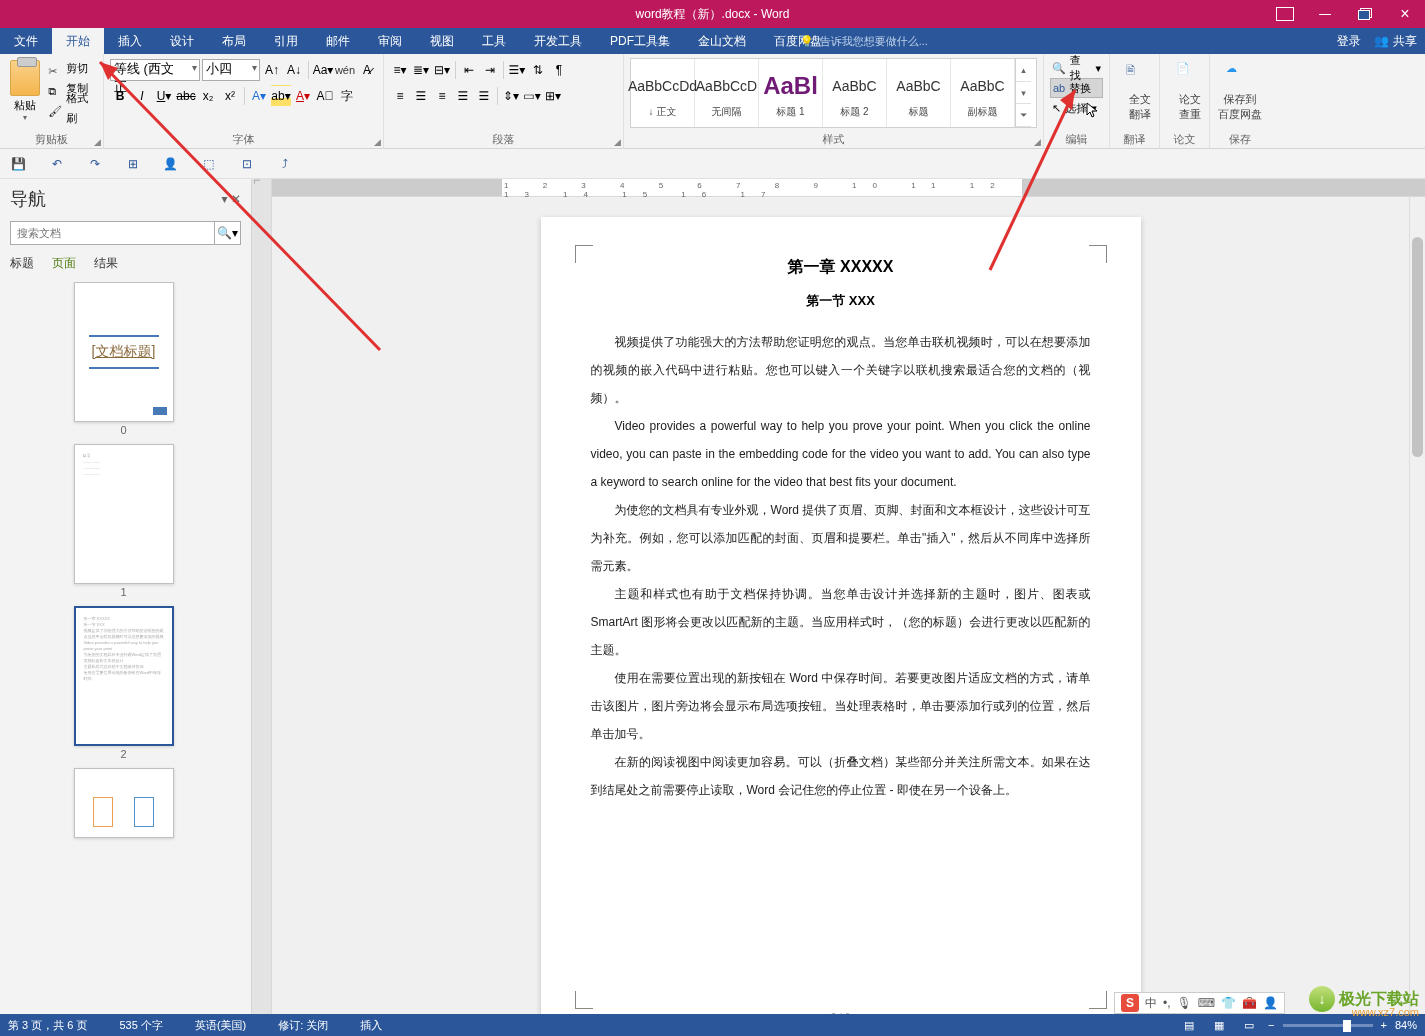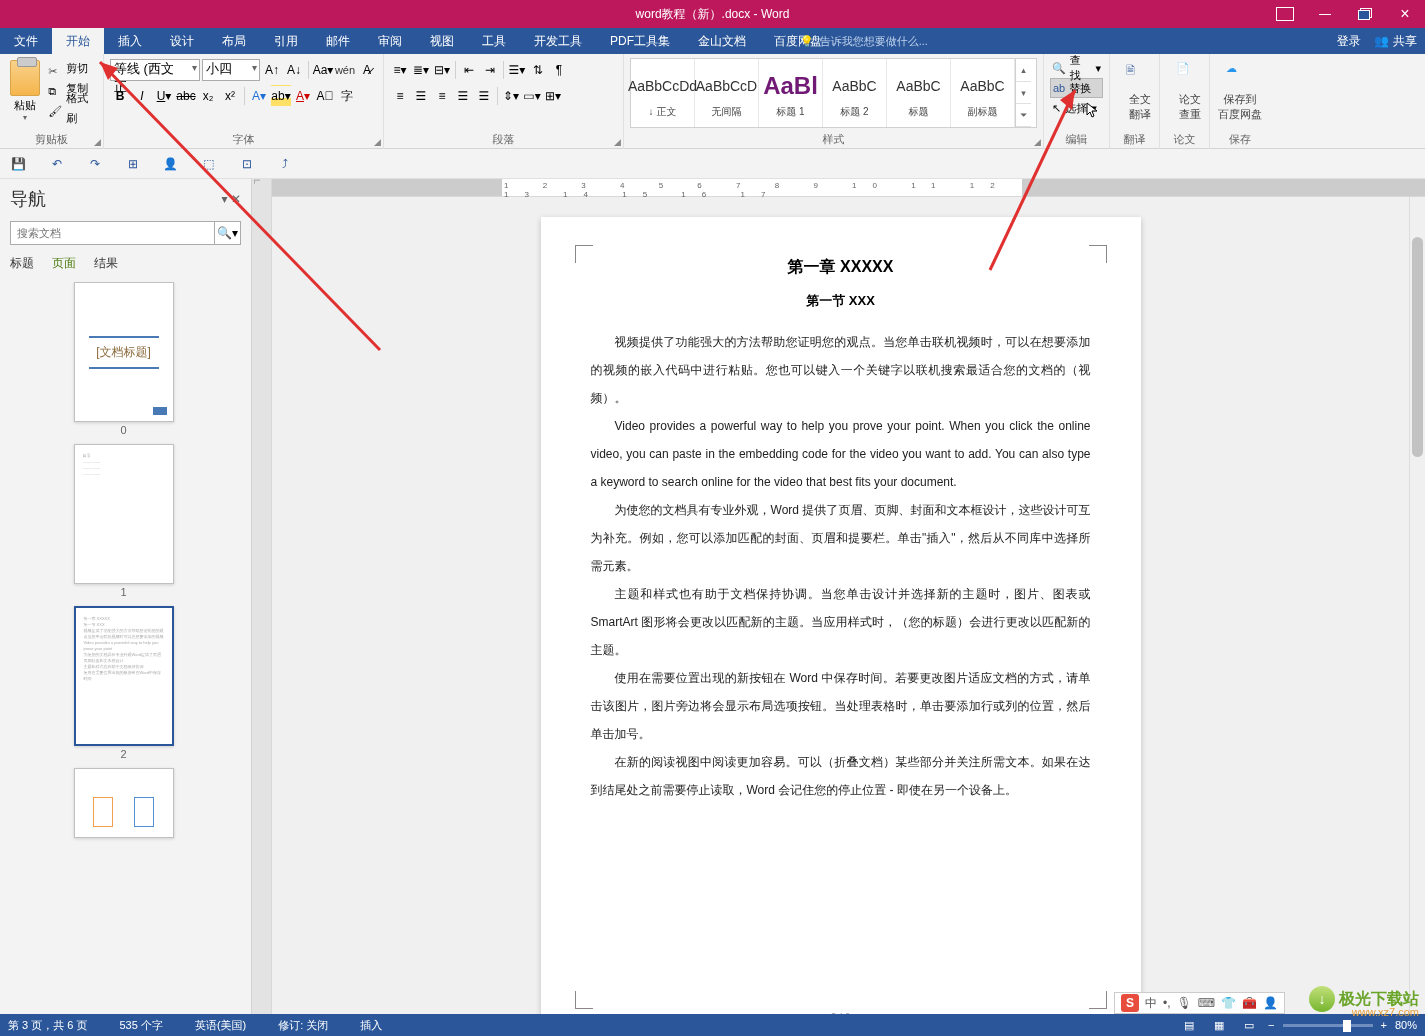--- a/index.html
+++ b/index.html
@@ -78,21 +78,21 @@
 .nav-tabs{display:flex;gap:18px;font-size:12px;margin-bottom:10px;}
 .nav-tabs span{cursor:pointer;color:#333;}
 .nav-tabs span.active{color:#4d7c0f;font-weight:normal;}
 .thumbs{overflow-y:auto;height:calc(100% - 110px);padding-right:4px;}
 .thumb{margin:0 auto 8px;display:flex;flex-direction:column;align-items:center;}
 .thumb .pg{width:100px;height:140px;background:#fff;border:1px solid #c0c0c0;box-shadow:0 1px 3px rgba(0,0,0,0.15);position:relative;}
 .thumb.active .pg{border:2px solid #2b579a;}
 .thumb .num{font-size:11px;color:#666;margin-top:2px;}
 .pg-cover{display:flex;flex-direction:column;align-items:center;justify-content:center;gap:6px;}
 .pg-cover .bar{width:70px;height:2px;background:#4a7ab5;}
-.pg-cover .tx{color:#8a6a3a;font-size:12px;}
+.pg-cover .tx{color:#8a6a3a;font-size:14px;text-decoration:underline;}
 .pg-text{padding:8px;font-size:4px;color:#aaa;line-height:6px;overflow:hidden;}
 .gray-side{width:20px;background:#e3e3e3;border-right:1px solid #d8d8d8;}
 .doc-area{flex:1;position:relative;overflow:hidden;}
 .hruler{height:18px;background:#f0f0f0;border-bottom:1px solid #d8d8d8;position:relative;font-size:8px;color:#666;display:flex;align-items:flex-end;}
 .hruler .dark{height:18px;background:#ccc;}
 .hruler .light{height:18px;background:#fff;}
 
 .page{width:600px;min-height:820px;background:#fff;margin:20px auto;box-shadow:0 2px 6px rgba(0,0,0,0.2);padding:40px 50px;position:relative;}
 .page h1{text-align:center;font-size:16px;font-weight:bold;margin-bottom:14px;}
 .page h2{text-align:center;font-size:13px;font-weight:bold;margin-bottom:18px;}
@@ -447,21 +447,21 @@
   </div>
   <div class="right">
     <div class="view-btn">▤</div>
     <div class="view-btn">▦</div>
     <div class="view-btn">▭</div>
     <span>−</span>
     <div class="zoom-track">
         <div class="zt"></div>
       </div>
     <span>+</span>
-    <span>80%</span>
+    <span>84%</span>
   </div>
 </div>
 
 <svg class="arrow" style="left:80px;top:50px" width="320" height="320">
   <line x1="300" y1="300" x2="20" y2="12" class="arrow-line"></line>
   <polygon points="20,12 38,18 28,30" class="arrow-head"></polygon>
 </svg>
 <svg class="arrow" style="left:980px;top:80px" width="120" height="200">
   <line x1="10" y1="190" x2="95" y2="10" class="arrow-line"></line>
   <polygon points="95,10 80,20 92,30" class="arrow-head"></polygon>

